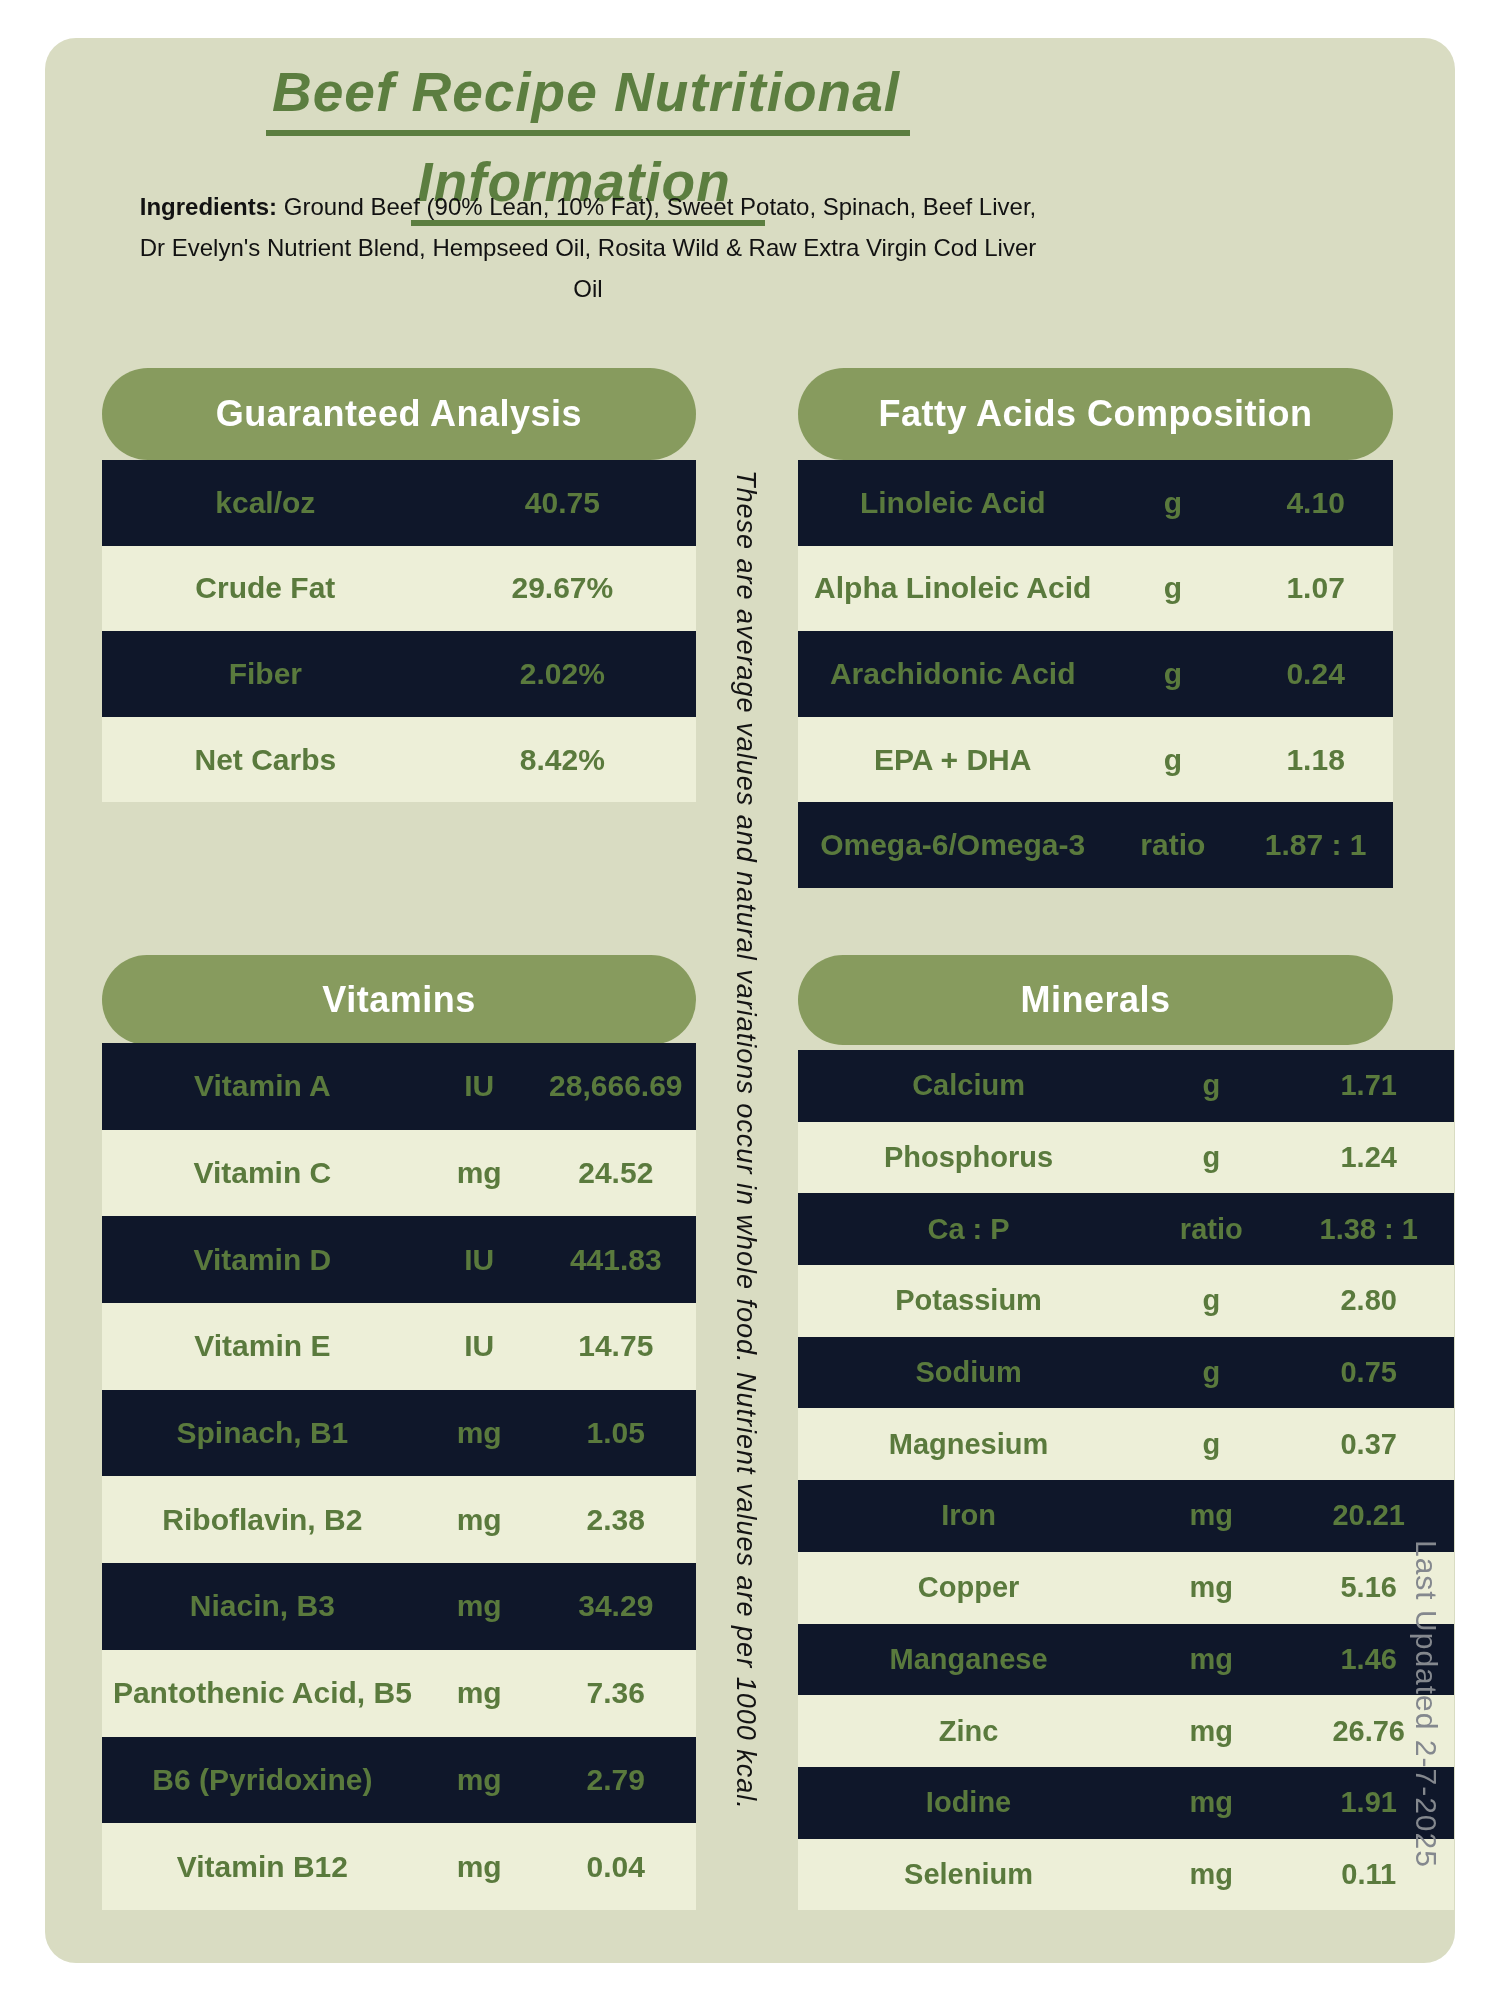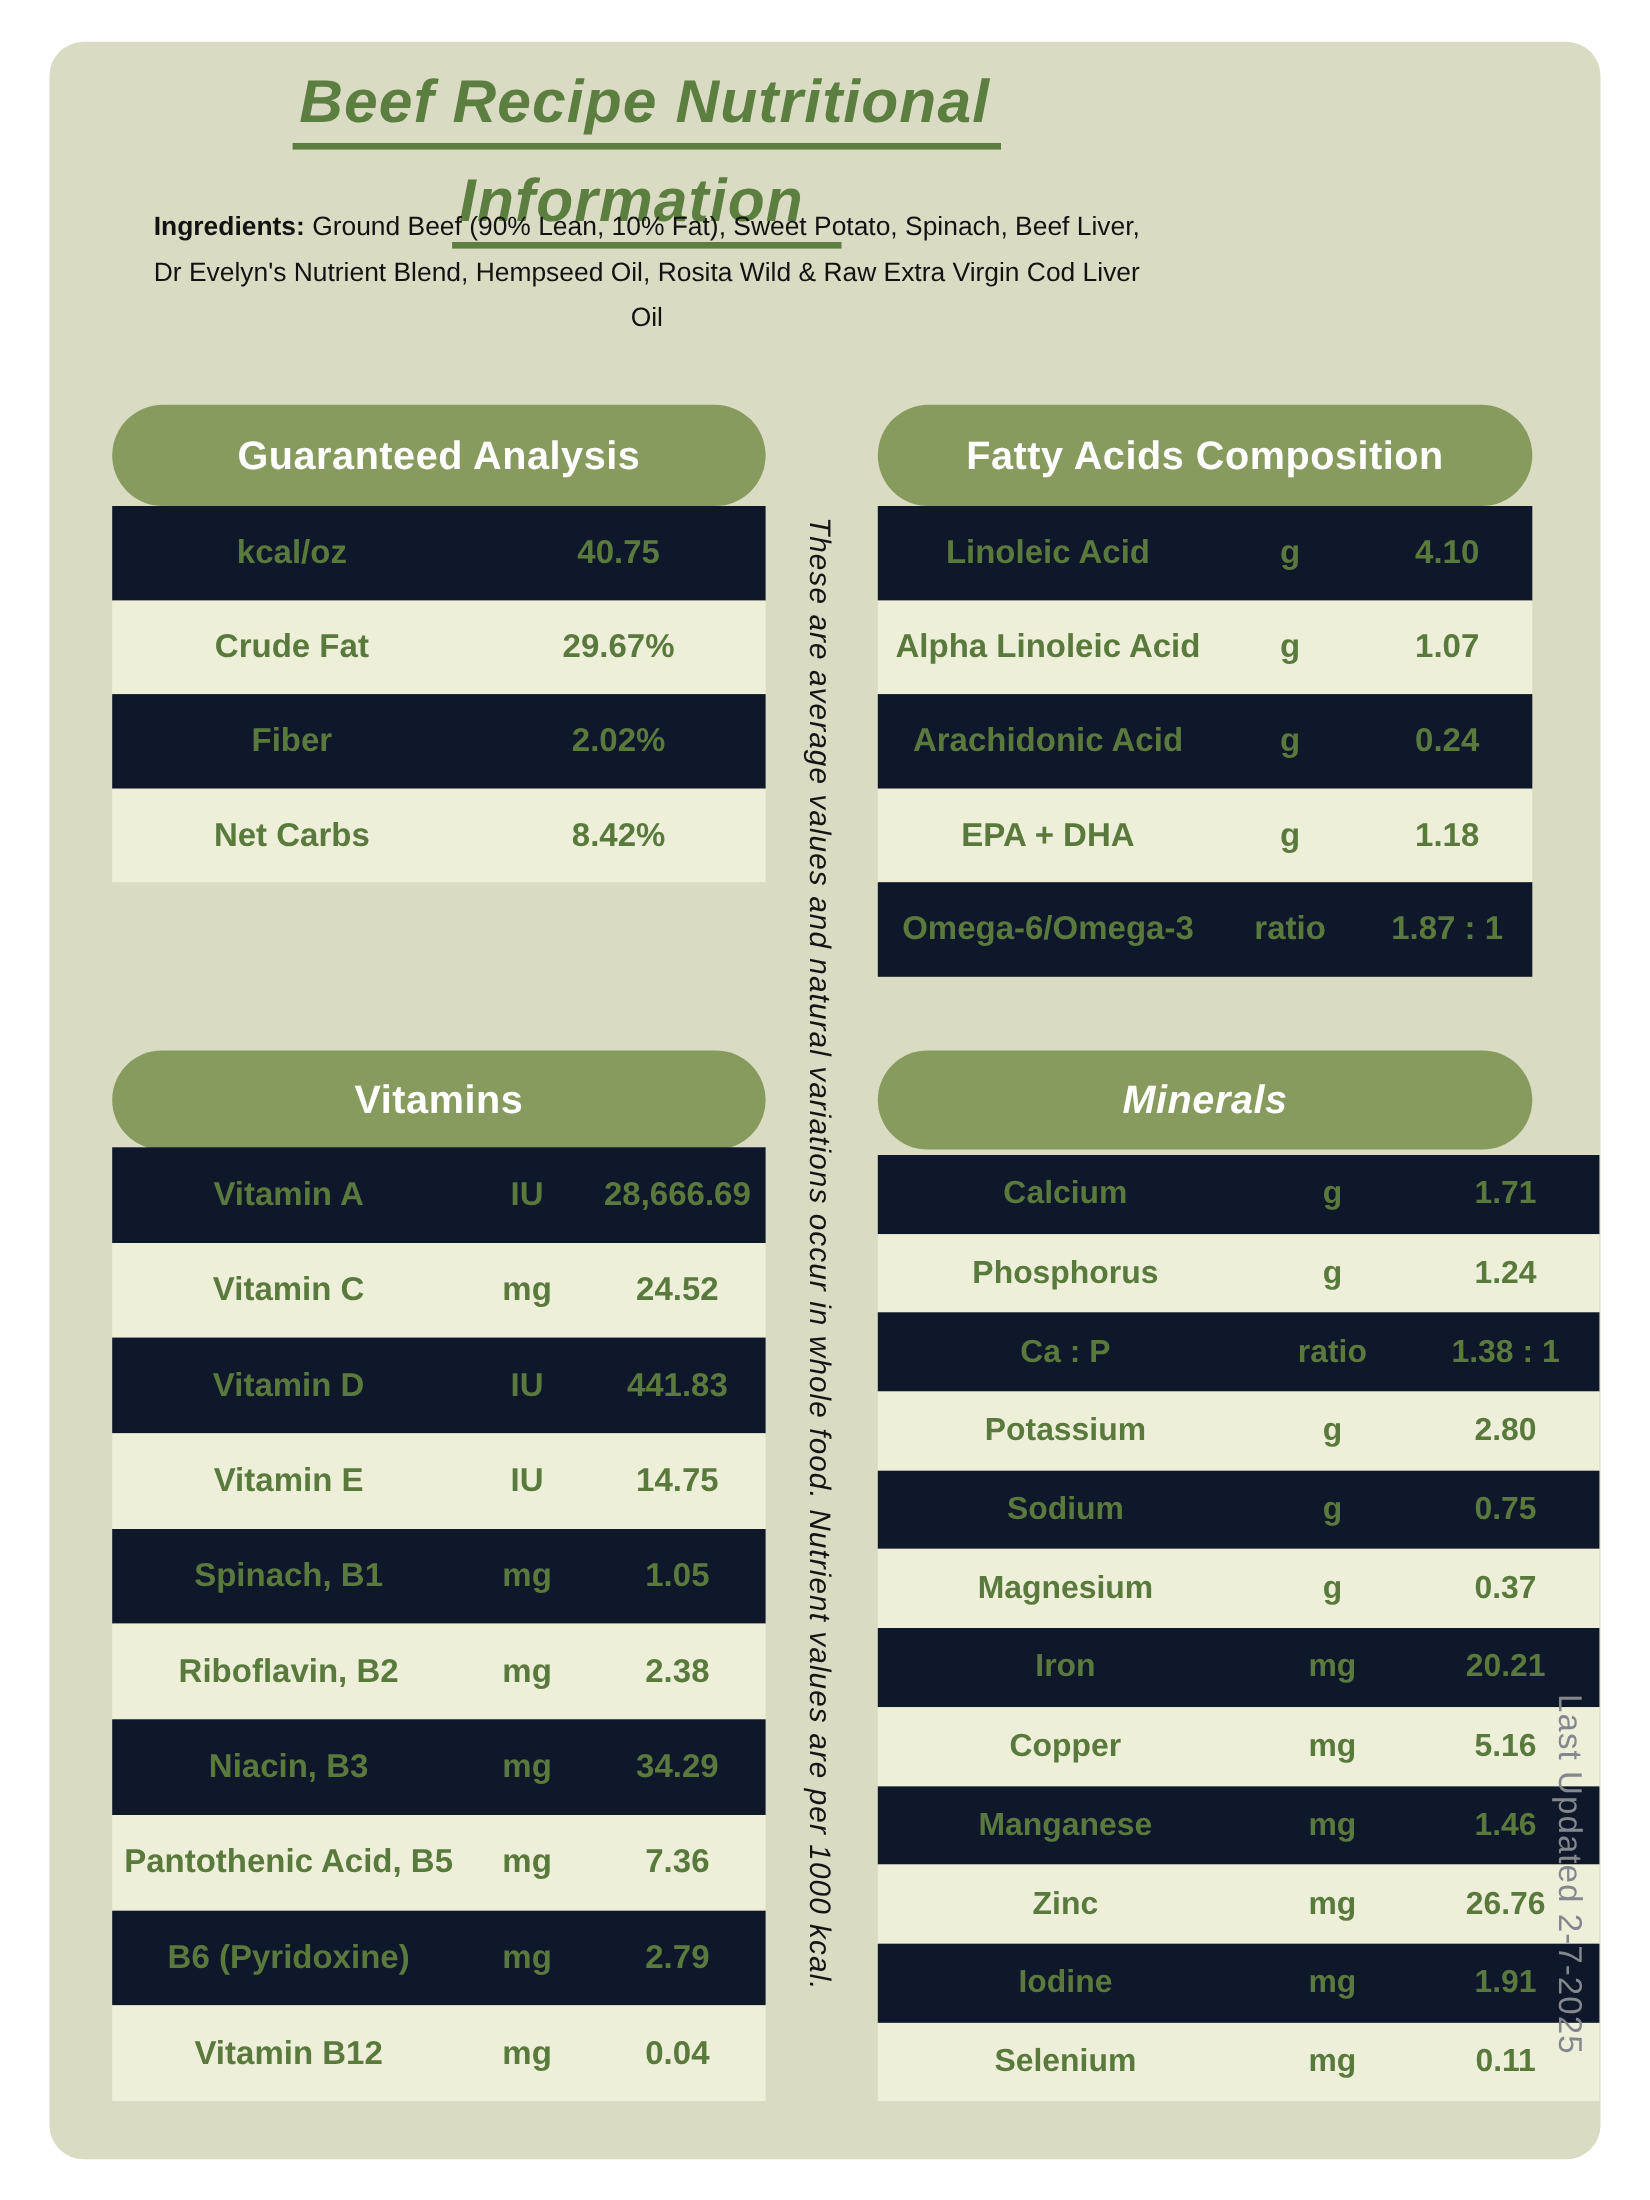--- a/index.html
+++ b/index.html
@@ -34,21 +34,21 @@
   
   .pill{
     position:absolute;height:92px;border-radius:50px;
     background:#879b5e;color:#ffffff;
     display:flex;align-items:center;justify-content:center;
     font-size:36px;font-weight:bold;letter-spacing:0.5px;margin-top:19px;
   }
   .pill.ga{left:57px;top:311px;width:594px;}
   .pill.fa{left:753px;top:311px;width:595px;}
   .pill.vit{left:57px;top:898px;width:594px;height:90px;}
-  .pill.min{left:753px;top:898px;width:595px;height:90px;font-style:italic;}
+  .pill.min{left:753px;top:898px;width:595px;height:90px;}
   
   .table{position:absolute;}
   .table.ga{left:57px;top:422px;width:594px;}
   .table.fa{left:753px;top:422px;width:595px;}
   .table.vit{left:57px;top:1005px;width:594px;}
   .table.min{left:753px;top:1012px;width:656px;}
   .row{display:grid;align-items:center;background:#0f172a;}
   .row:nth-child(even){background:#edefd8;}
   .table.ga .row{grid-template-columns:55% 45%;height:85.6px;}
   .table.fa .row{grid-template-columns:52% 22% 26%;height:85.6px;}

